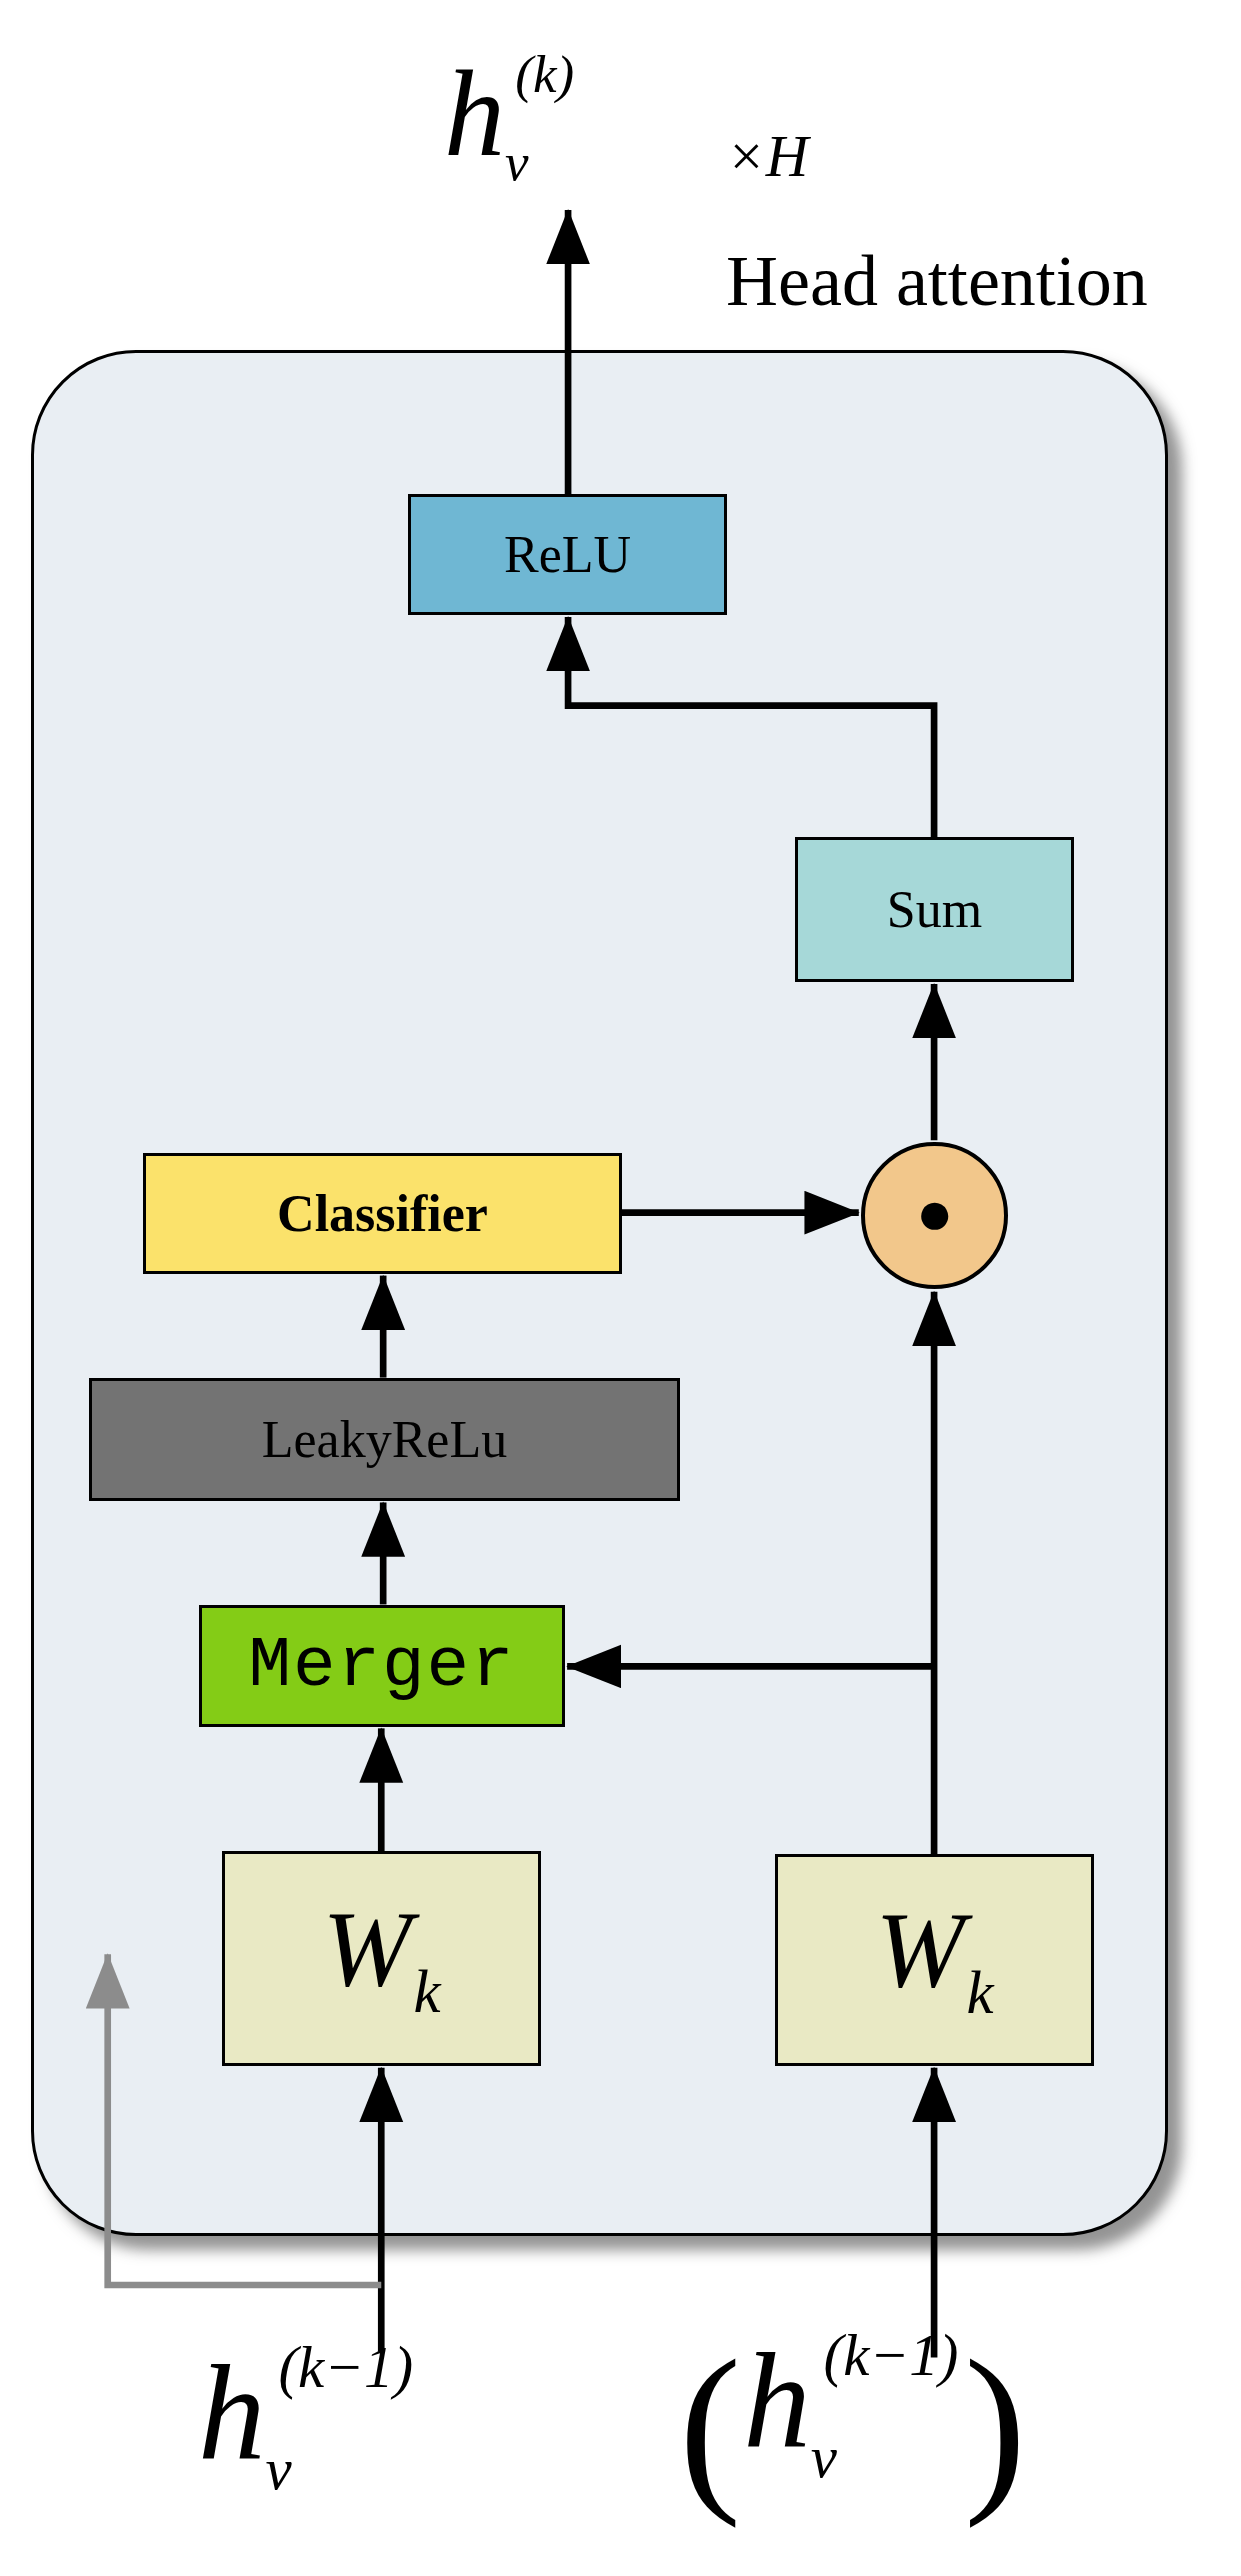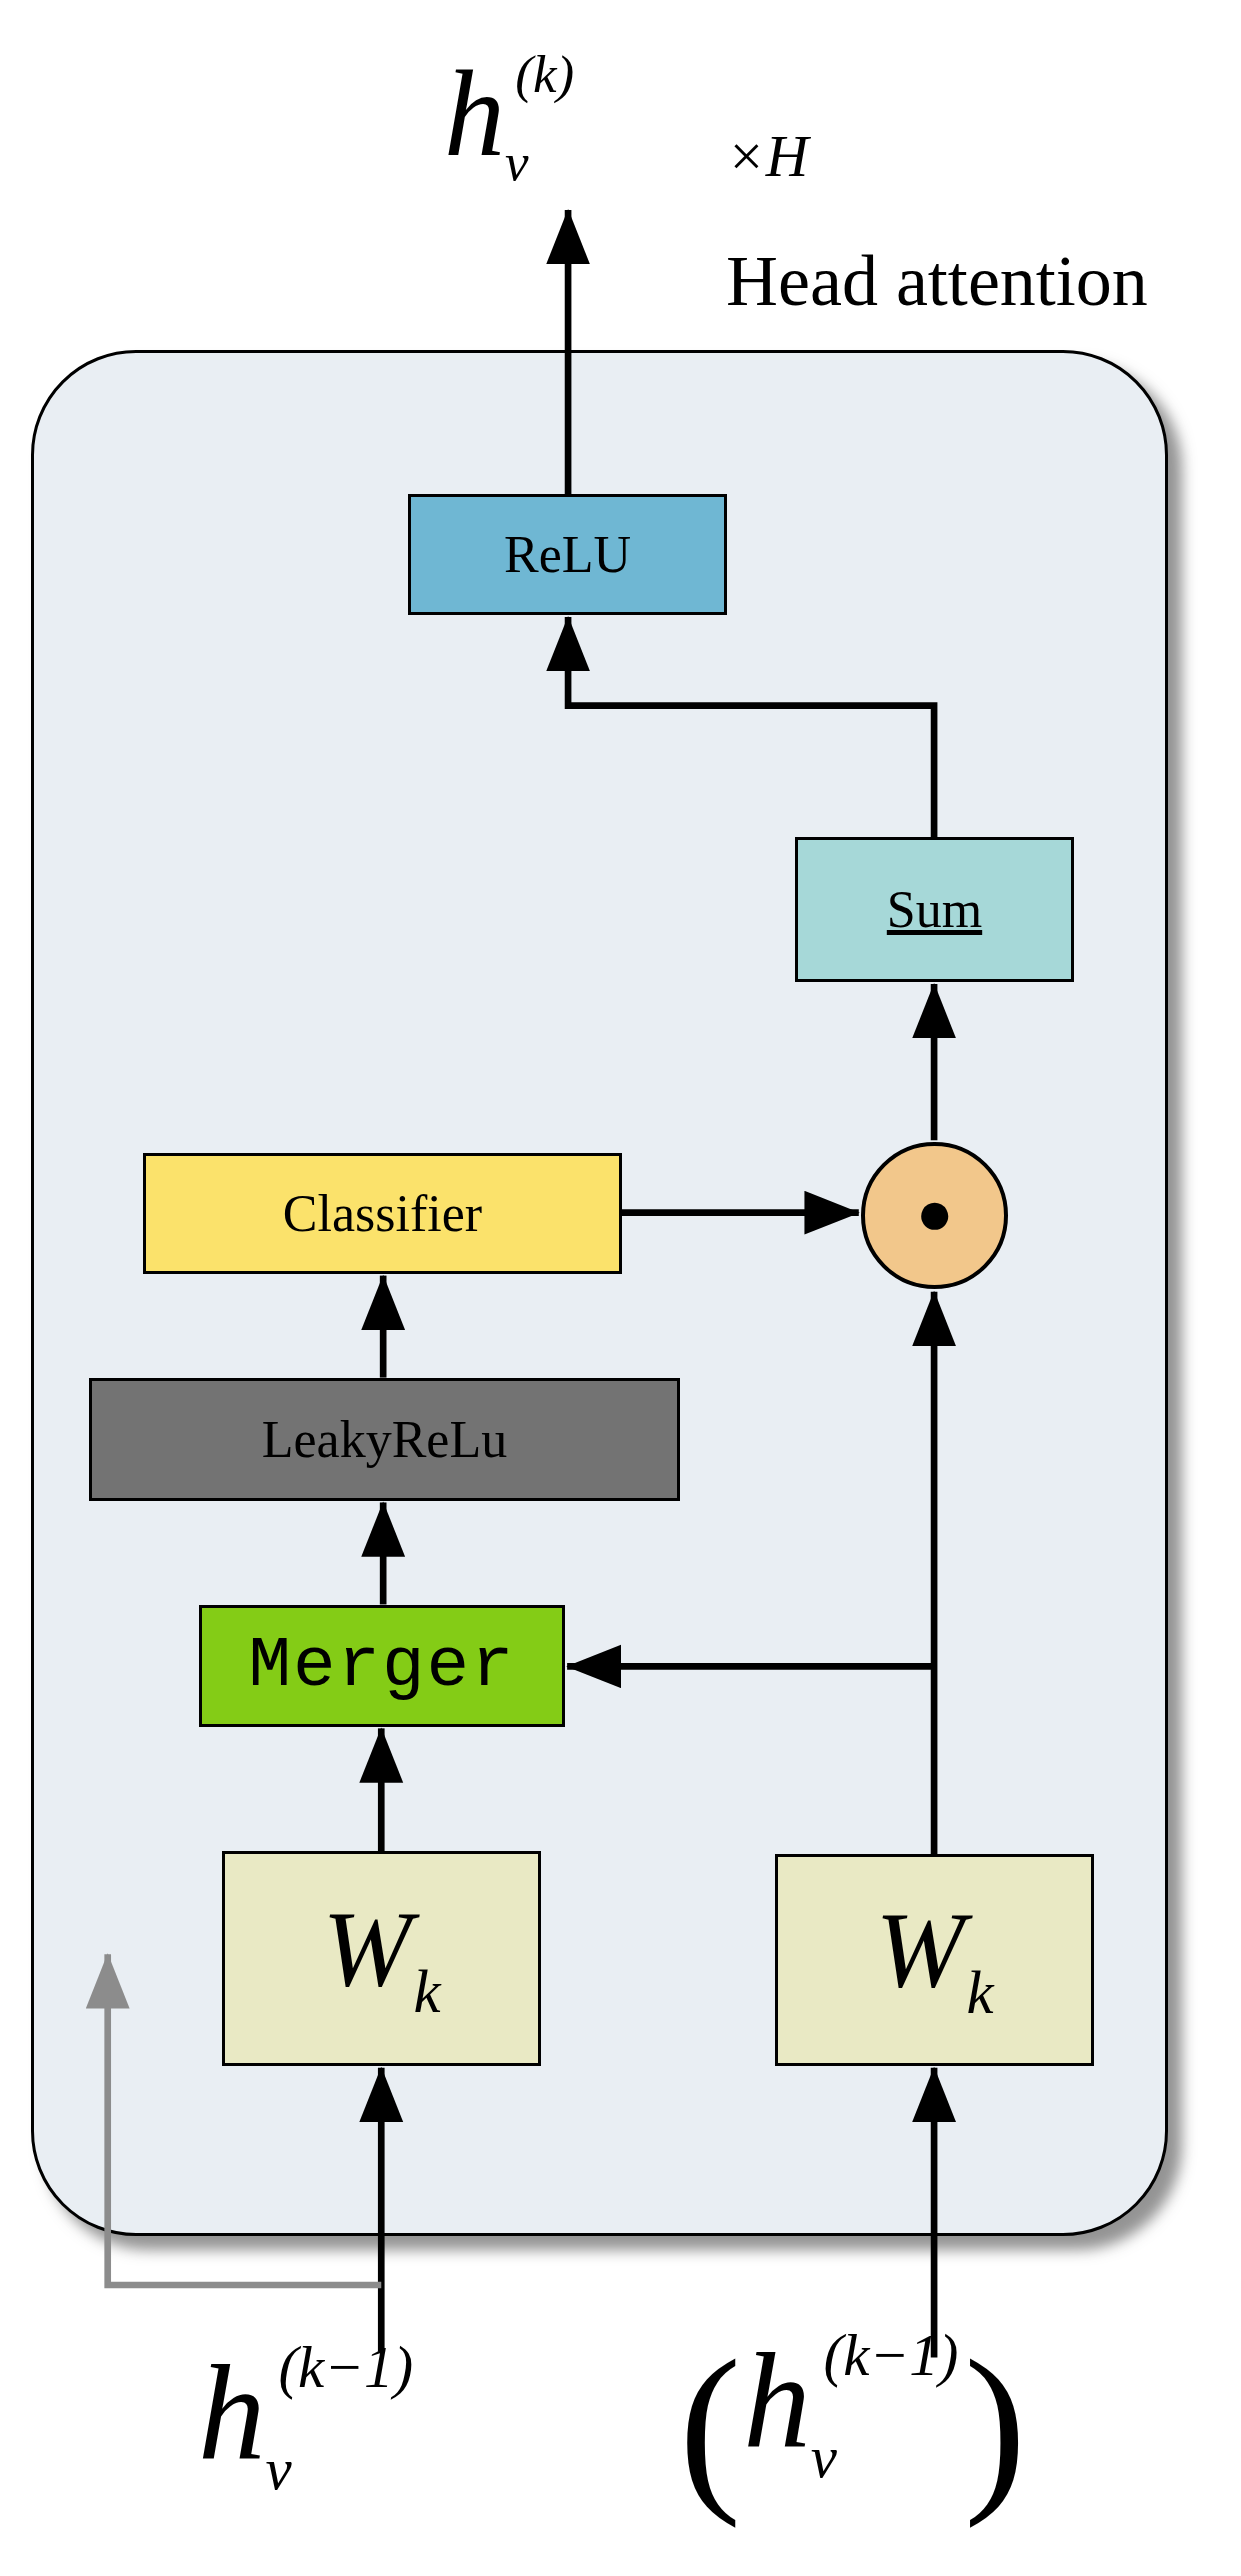--- a/index.html
+++ b/index.html
@@ -19,21 +19,21 @@
   #wires { position:absolute; left:0; top:0; width:1241px; height:2576px; }
   
   .box {
     position:absolute; box-sizing:border-box;
     border:3.8px solid #000;
     display:flex; align-items:center; justify-content:center;
   }
   .box-label { font-family:"Liberation Serif", serif; font-size:52px; line-height:1; }
   #box-relu       { left:408px; top:494px;  width:319px; height:121px; }
   #box-sum        { left:795px; top:837px;  width:279px; height:145px; }
-  #box-classifier { left:143px; top:1153px; width:479px; height:121px; }
+  #box-classifier { left:143px; top:1153px; width:479px; height:121px;font-weight:bold; }
   #box-leakyrelu  { left:89px;  top:1378px; width:591px; height:123px; }
   #box-merger     { left:199px; top:1605px; width:366px; height:122px; }
   #box-merger .box-label { font-family:"Liberation Mono", monospace; font-size:71px; letter-spacing:1.9px; }
   #box-wk-left    { left:222px; top:1851px; width:319px; height:215px; }
   #box-wk-right   { left:775px; top:1854px; width:319px; height:212px; }
   .wk-math { font-style:italic; font-size:107px; line-height:1; }
   .wk-math .sub { font-size:61px; vertical-align:-27px; margin-left:1.9px; }
   
   #dot-node {
     position:absolute; left:861px; top:1142px; width:147px; height:147px;
@@ -95,21 +95,21 @@
 
     <path d="M980,2473 L980,2169" stroke="#000" stroke-width="7" fill="none" marker-end="url(#arrow-black)"></path>
 
     <path d="M400,2397 L113,2397 L113,2050" stroke="#8c8c8c" stroke-width="7" fill="none" marker-end="url(#arrow-gray)"></path>
   </svg>
 
   <div class="box" id="box-relu" style="background-color: rgb(111, 183, 211);">
     <span class="box-label">ReLU</span>
   </div>
 
-  <div class="box" id="box-sum" style="background-color: rgb(166, 216, 216); text-decoration: underline;">
+  <div class="box" id="box-sum" style="background-color: rgb(166, 216, 216);">
     <span class="box-label">Sum</span>
   </div>
 
   <div class="box" id="box-classifier" style="background-color: rgb(251, 226, 107);">
     <span class="box-label">Classifier</span>
   </div>
 
   <div class="box" id="box-leakyrelu" style="background-color: #737373;">
     <span class="box-label">LeakyReLu</span>
   </div>

